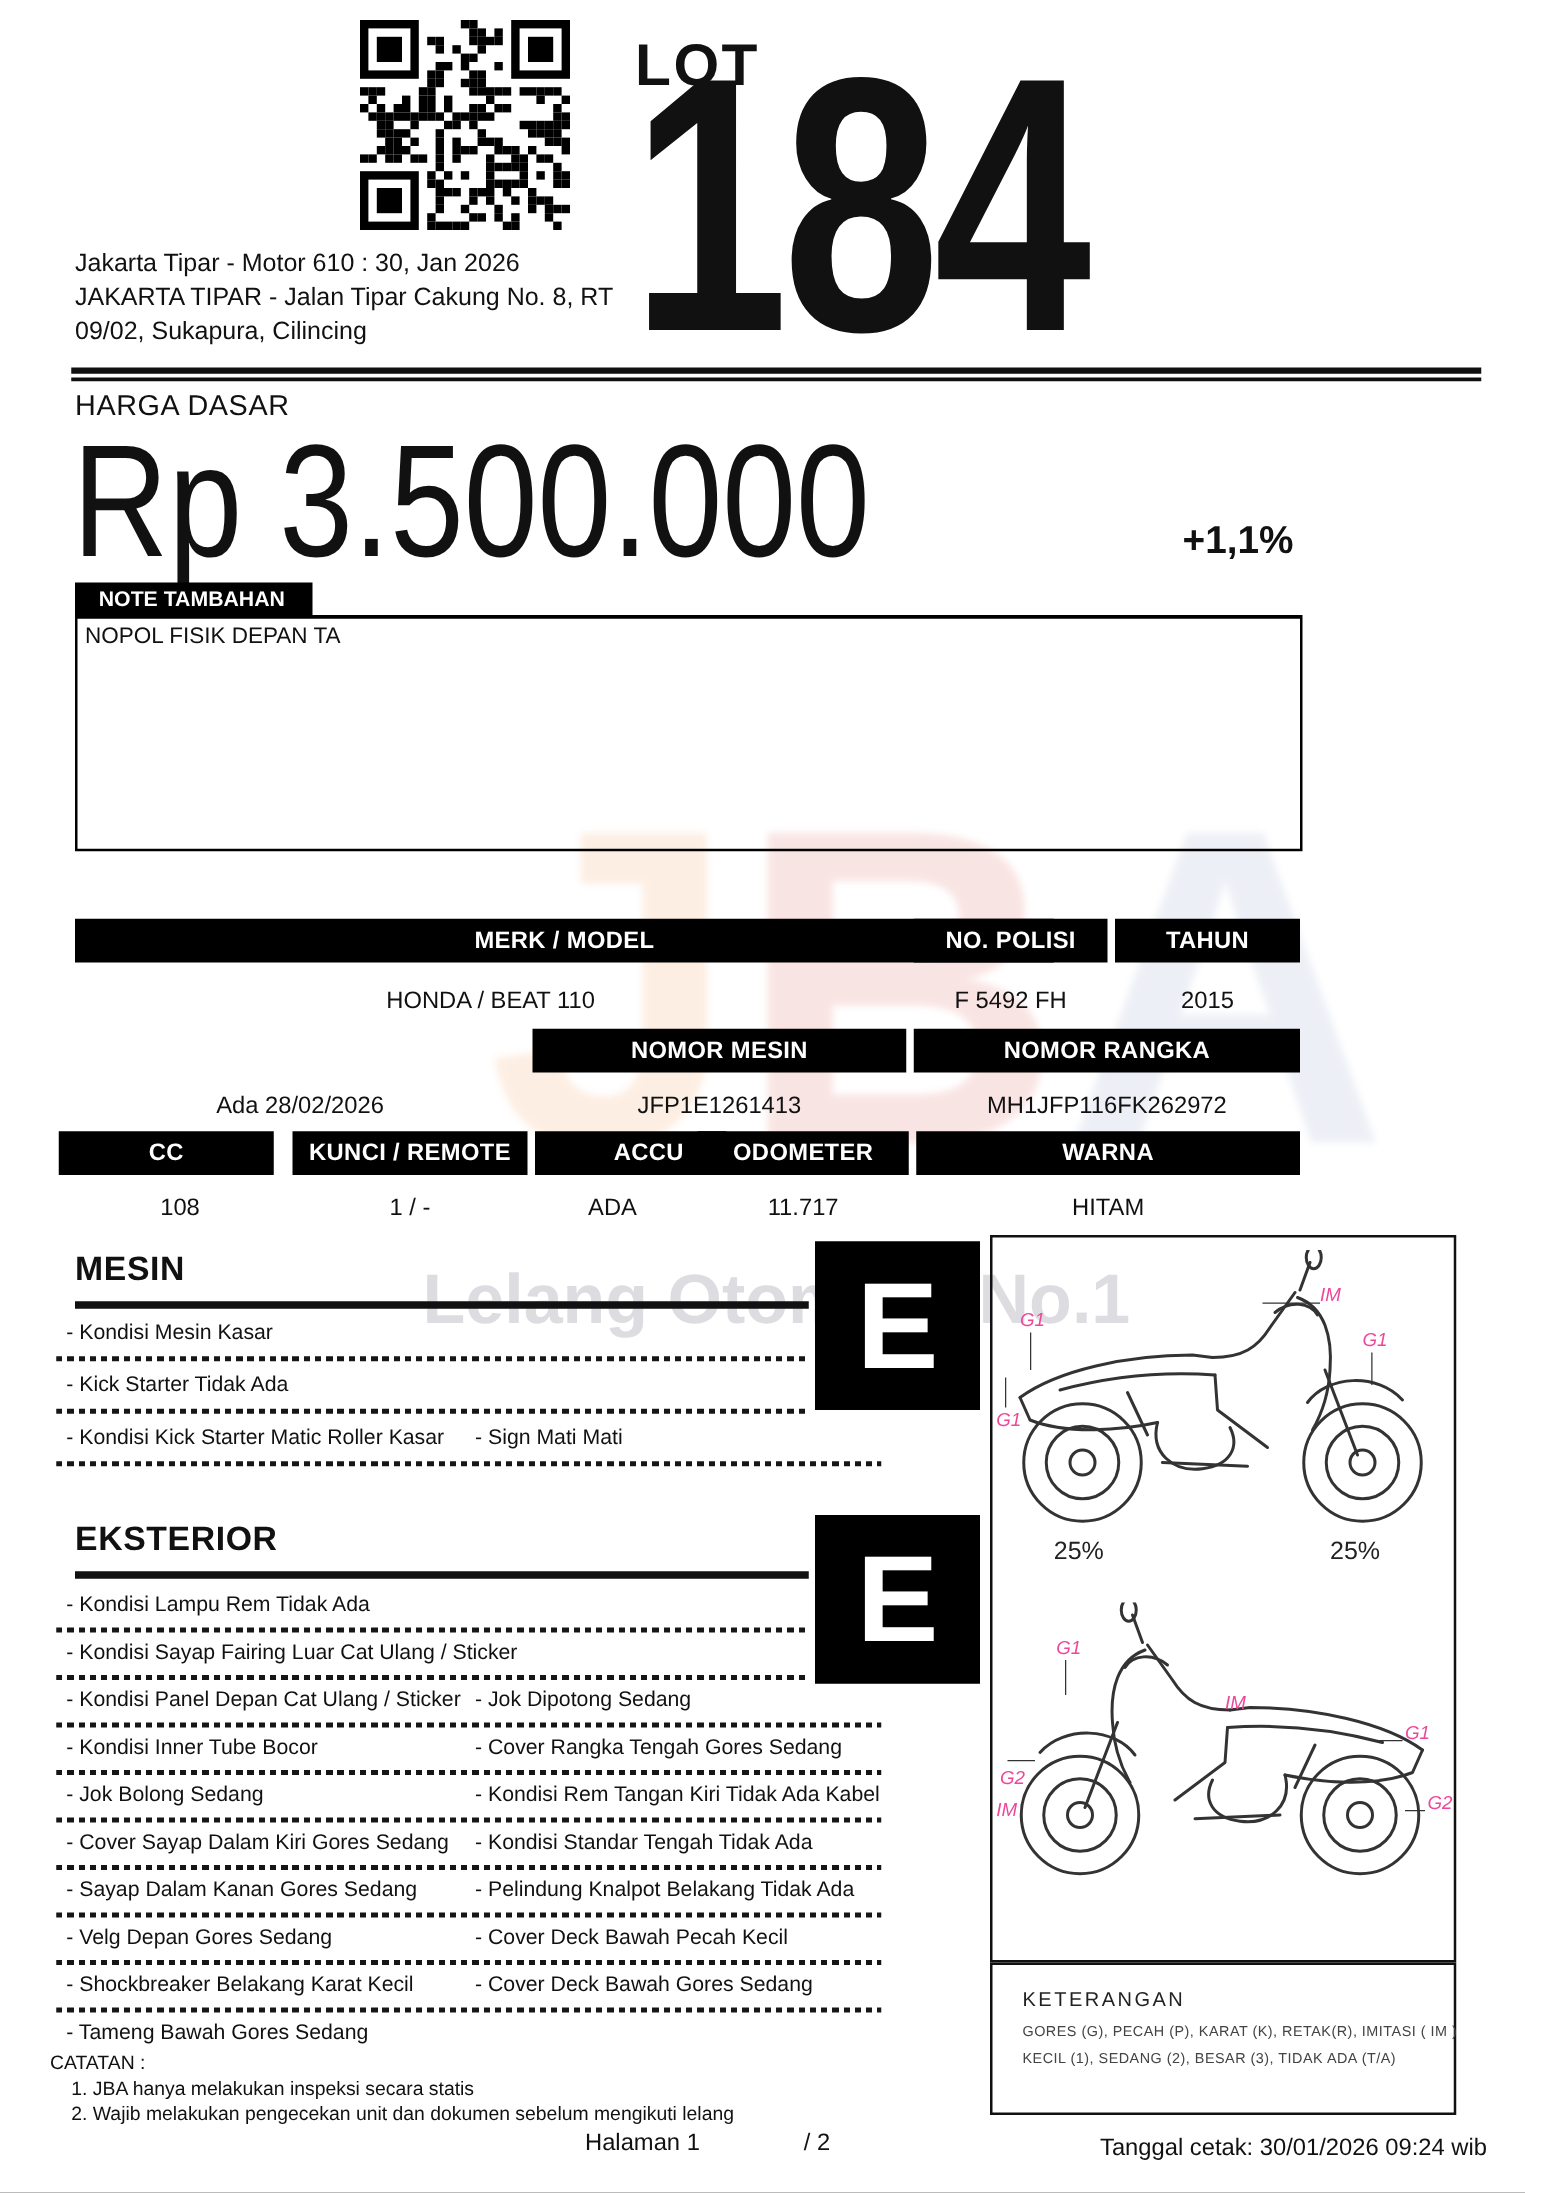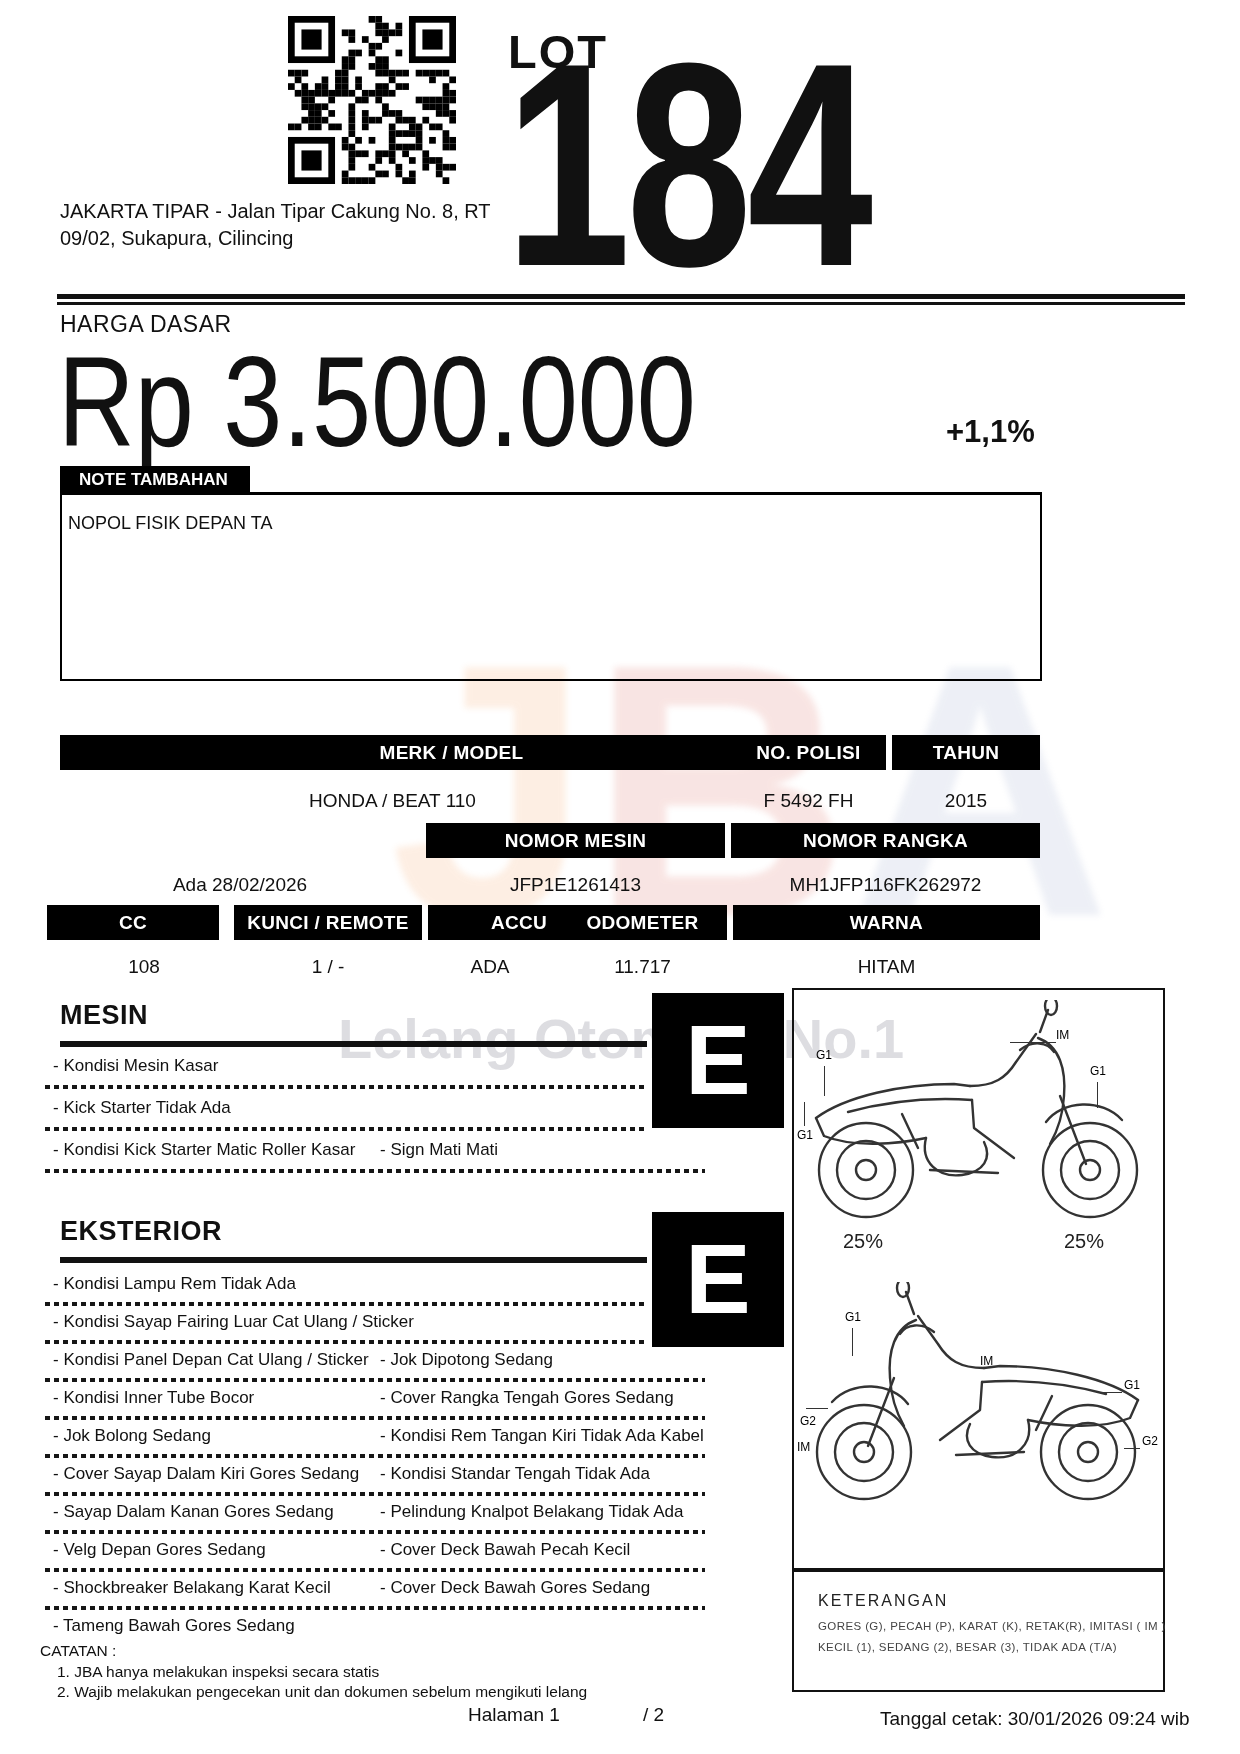--- a/index.html
+++ b/index.html
@@ -10,32 +10,32 @@
   .lot-label{font-size:47px;font-weight:bold;letter-spacing:2px;}
   .lot-number{font-size:290px;font-weight:bold;line-height:.86;transform:scaleX(.78);transform-origin:left top;letter-spacing:-6px;}
   .addr{font-size:20px;line-height:27px;}
   .dbl-rule{height:3px;border-top:5px solid #111;border-bottom:3px solid #111;}
   .price-label{font-size:23px;letter-spacing:.5px;}
   .price-amount{font-size:128px;line-height:1;transform:scaleX(.83);transform-origin:left top;white-space:nowrap;}
   .price-change{font-size:31px;font-weight:bold;}
   .note-tab{width:190px;height:27px;background:#000;color:#fff;font-weight:bold;font-size:17px;
             display:flex;align-items:center;padding-left:19px;box-sizing:border-box;}
   .note-box{width:982px;height:189px;border:2px solid #000;border-top-width:3px;box-sizing:border-box;
-            font-size:18px;padding:18px 6px;}
+            font-size:18px;padding:3px 6px;}
   .hcell{height:35px;background:#000;color:#fff;font-weight:bold;font-size:19px;
          display:flex;align-items:center;justify-content:center;letter-spacing:.3px;}
   .vcell{height:26px;font-size:19px;display:flex;align-items:center;justify-content:center;}
   .sec-title{font-size:27px;font-weight:bold;letter-spacing:.5px;}
   .rule{height:6px;background:#111;}
   .item{font-size:17px;white-space:nowrap;}
   .dot{height:4px;background:repeating-linear-gradient(90deg,#161616 0 5px,transparent 5px 9px);}
   .grade{width:132px;height:135px;background:#000;color:#fff;display:flex;align-items:center;justify-content:center;
          font-size:98px;font-weight:bold;transform-origin:center;}
   .panel{border:2px solid #111;box-sizing:border-box;background:transparent;}
-  .dlabel{font-size:12px;color:#000000;}
+  .dlabel{font-size:15px;color:#ec4899;font-style:italic;}
   .tread{font-size:20px;color:#222;}
   .ptrv{width:0;border-left:1.5px solid #333;}
   .ptrh{height:0;border-bottom:1.5px solid #333;}
   .ket-title{font-size:16px;letter-spacing:2px;color:#222;}
   .ket-line{font-size:11.5px;color:#444;letter-spacing:.4px;}
   .cat-title{font-size:15.5px;}
   .cat-item{font-size:15.5px;}
   .foot{font-size:19px;}
   .wm-logo{display:flex;font-size:360px;font-weight:bold;opacity:.16;filter:blur(3px);line-height:1;}
   .wm-text{font-size:56px;font-weight:bold;color:rgba(150,150,162,.32);white-space:nowrap;}
@@ -259,20 +259,21 @@
       <rect x="114" y="6" width="30" height="30" fill="#fff"></rect>
       <rect x="120" y="12" width="18" height="18" fill="#000"></rect>
       <rect x="0" y="108" width="42" height="42" fill="#000"></rect>
       <rect x="6" y="114" width="30" height="30" fill="#fff"></rect>
       <rect x="12" y="120" width="18" height="18" fill="#000"></rect>
     </svg>
   <div class="abs lot-label" style="left:508px;top:24px;">LOT</div>
   <div class="abs lot-number" style="left:505px;top:40px;">184</div>
 
   <div class="abs addr" style="left:60px;top:198px;width:450px;">
+    <div>Jakarta Tipar - Motor 610 : 30, Jan 2026</div>
     <div>JAKARTA TIPAR - Jalan Tipar Cakung No. 8, RT 09/02, Sukapura, Cilincing</div>
   </div>
 
   <div class="abs dbl-rule" style="left:57px;top:294px;width:1128px;"></div>
 
   <div class="abs price-label" style="left:60px;top:311px;">HARGA DASAR</div>
   <div class="abs price-amount" style="left:58px;top:338px;">Rp 3.500.000</div>
   <div class="abs price-change" style="left:946px;top:414px;">+1,1%</div>
 
   <div class="abs note-tab" style="left:60px;top:466px;">NOTE TAMBAHAN</div>

